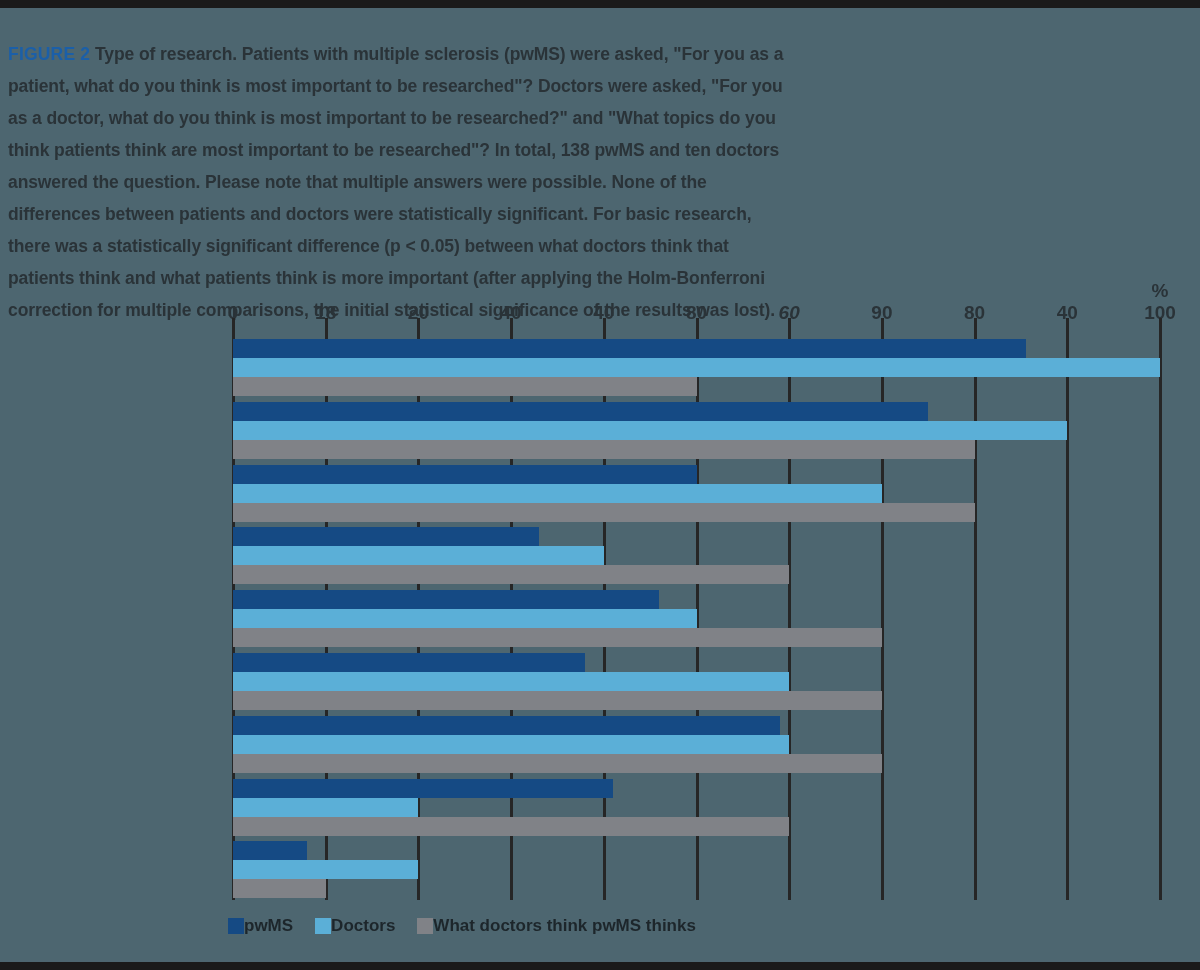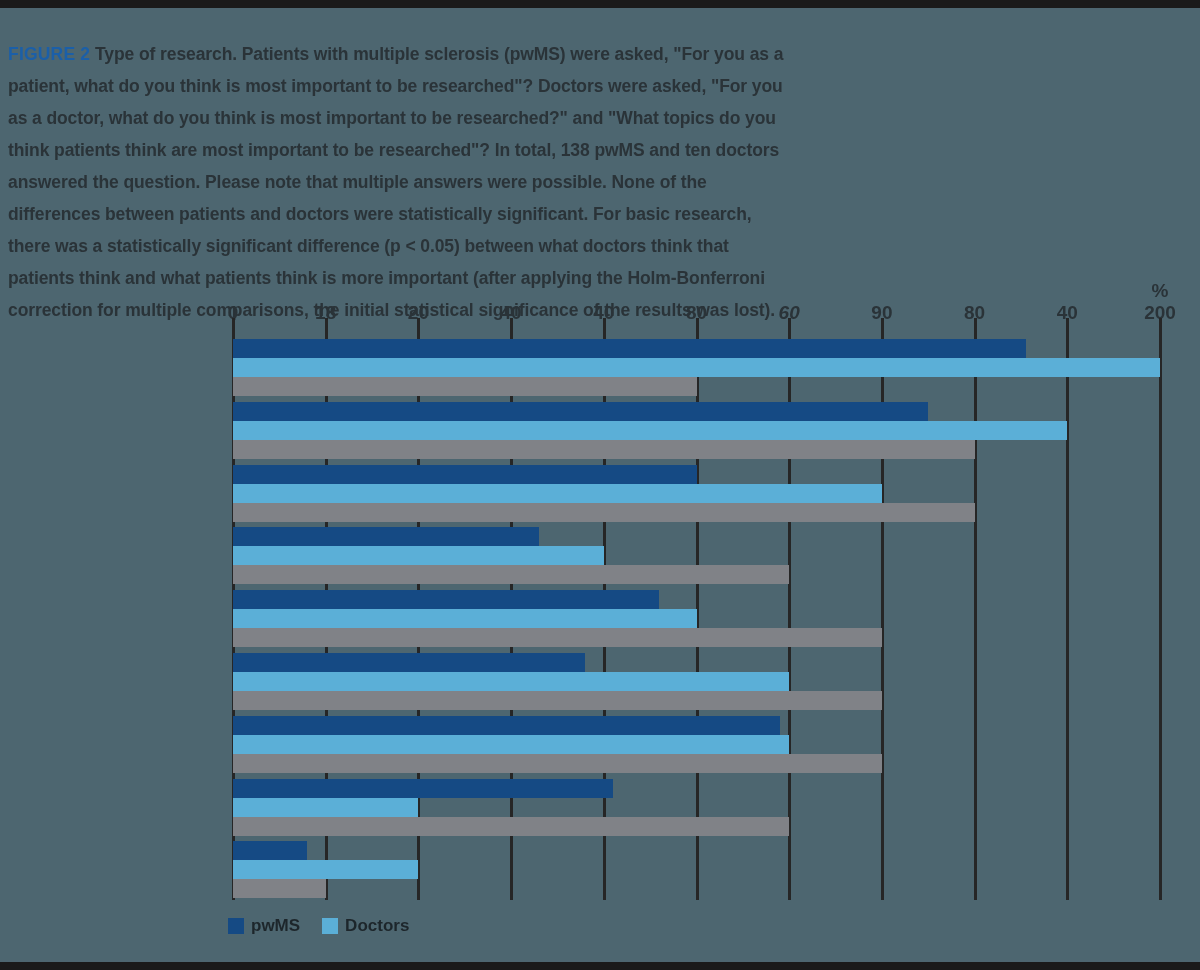--- a/index.html
+++ b/index.html
@@ -123,21 +123,20 @@
     position: absolute;
     left: 228px;
     top: 908px;
     display: flex;
     align-items: center;
     gap: 22px;
   }
   .legend-item {
     display: flex;
     align-items: center;
-    gap: 7px;
   }
   .legend-swatch {
     width: 16px;
     height: 16px;
     display: block;
   }
   .legend-swatch.pwms    { background: #154a84; }
   .legend-swatch.doctors { background: #5bafd7; }
   .legend-swatch.think   { background: #808287; }
   .legend-text {
@@ -162,21 +161,21 @@
         <div class="ticklabel" style="left: 233px;">0</div>
         <div class="ticklabel" style="left: 325.7px;">18</div>
         <div class="ticklabel" style="left: 418.4px;">20</div>
         <div class="ticklabel" style="left: 511.1px;">40</div>
         <div class="ticklabel" style="left: 603.8px;">40</div>
         <div class="ticklabel" style="left: 696.5px;">80</div>
         <div class="ticklabel" style="left: 789.2px; font-style: italic;">60</div>
         <div class="ticklabel" style="left: 881.9px;">90</div>
         <div class="ticklabel" style="left: 974.6px;">80</div>
         <div class="ticklabel" style="left: 1067.3px;">40</div>
-        <div class="ticklabel" style="left: 1160px;">200</div>
+        <div class="ticklabel" style="left: 1160px;">100</div>
       </div>
     <div id="tickrow">
         <div class="tickmark" style="left: 0px;"></div>
         <div class="tickmark" style="left: 92.7px;"></div>
         <div class="tickmark" style="left: 185.4px;"></div>
         <div class="tickmark" style="left: 278.1px;"></div>
         <div class="tickmark" style="left: 370.8px;"></div>
         <div class="tickmark" style="left: 463.5px;"></div>
         <div class="tickmark" style="left: 556.2px;"></div>
         <div class="tickmark" style="left: 648.9px;"></div>
@@ -246,15 +245,19 @@
 
   <div id="legend">
       <div class="legend-item">
         <span class="legend-swatch pwms"></span>
         <span class="legend-text">pwMS</span>
       </div>
       <div class="legend-item">
         <span class="legend-swatch doctors"></span>
         <span class="legend-text">Doctors</span>
       </div>
+      <div class="legend-item">
+        <span class="legend-swatch think"></span>
+        <span class="legend-text">What doctors think pwMS thinks</span>
+      </div>
     </div>
 
 </div>
 
 </body></html>

